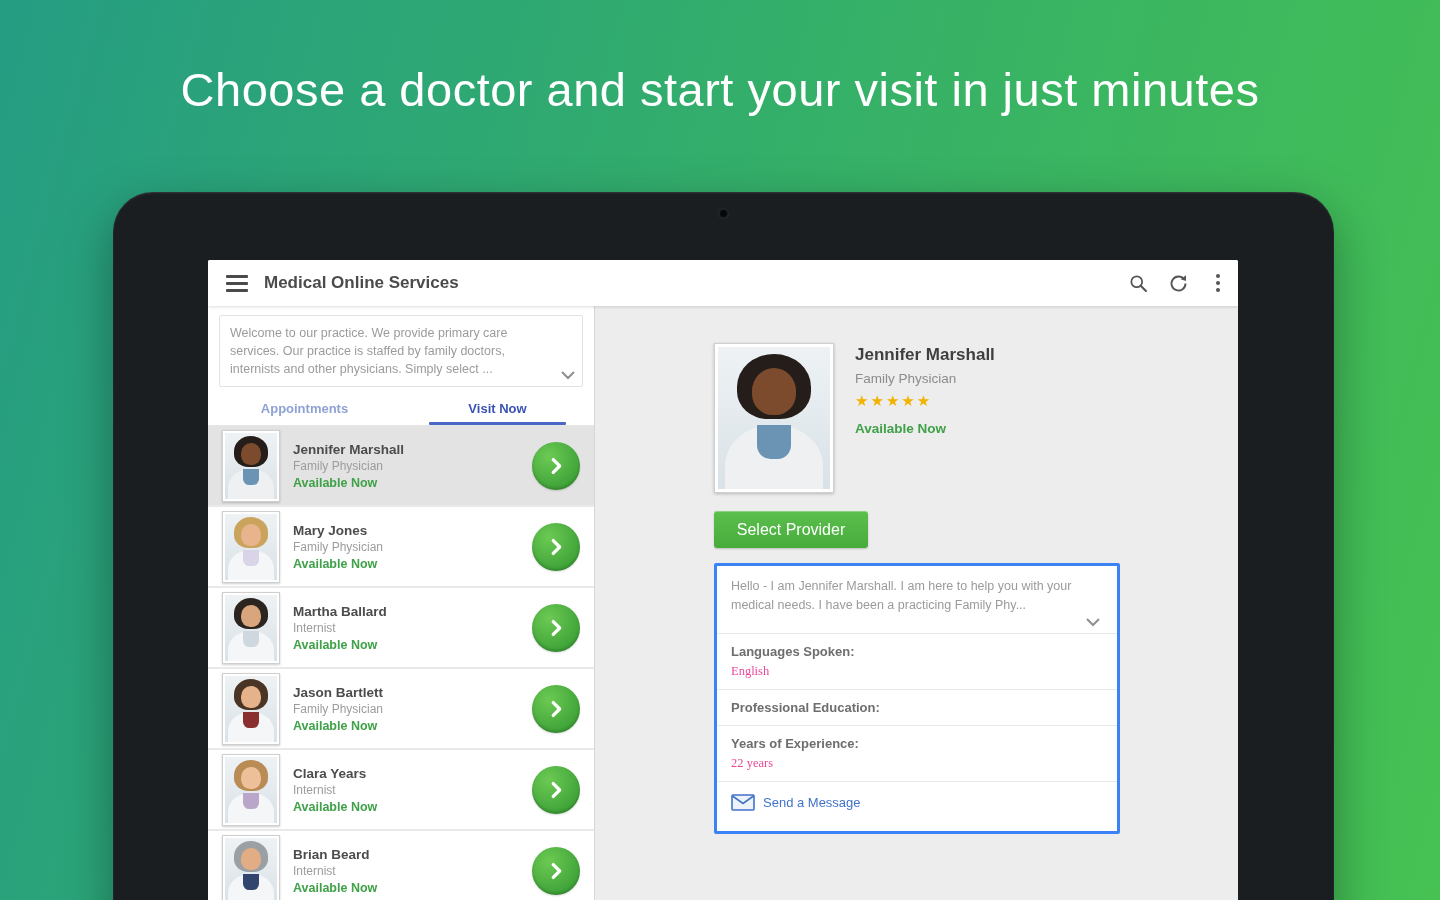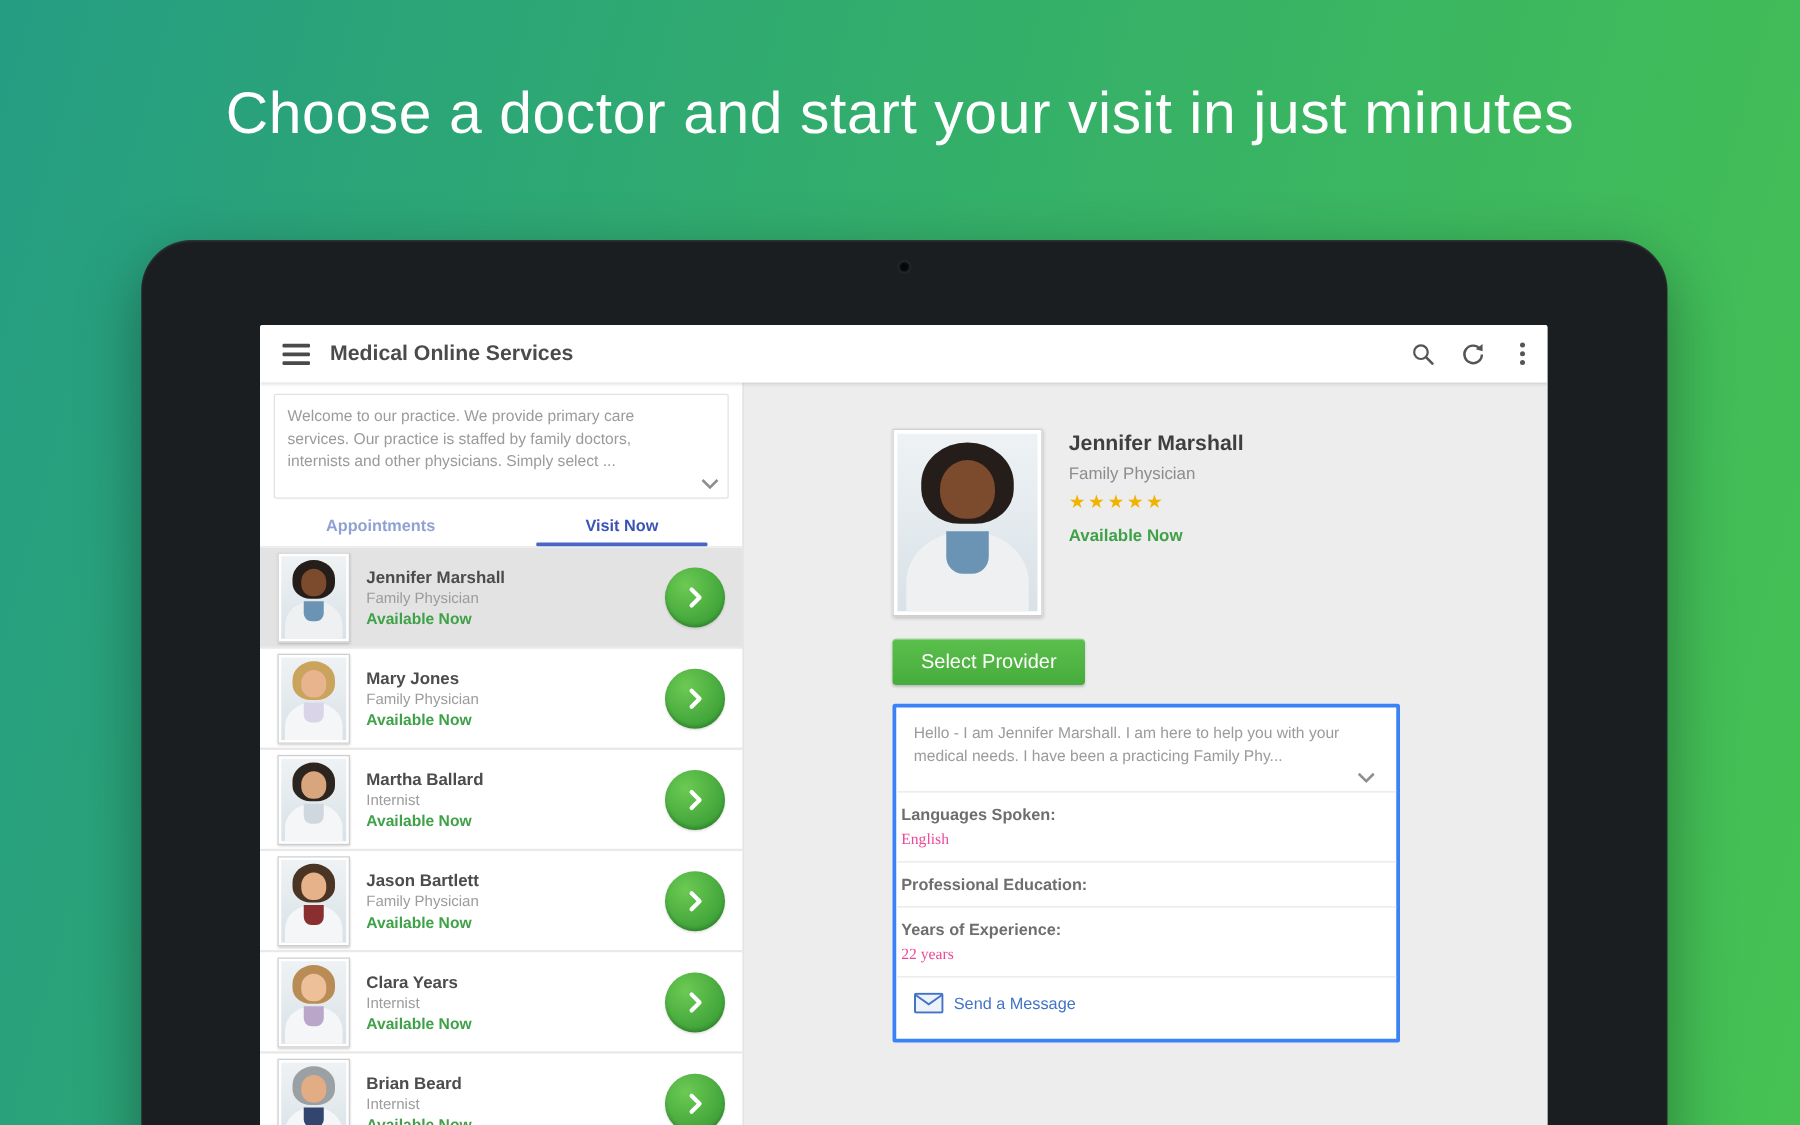--- a/index.html
+++ b/index.html
@@ -37,21 +37,21 @@
   .dots{display:flex;flex-direction:column;gap:3px;}
   .dots i{width:4px;height:4px;border-radius:50%;background:#555;}
 
   
   .main{flex:1;display:flex;min-height:0;}
   .left{width:386px;background:#ffffff;border-right:1px solid #d6d6d6;display:flex;flex-direction:column;}
   .right{flex:1;background:#ededed;position:relative;}
 
   
   .intro{margin:9px 11px 4px 11px;border:1px solid #e2e2e2;background:#fff;
-    padding:8px 26px 20px 10px;position:relative;border-radius:2px;}
+    padding:8px 26px 8px 10px;position:relative;border-radius:2px;}
   .intro p{margin:0;font-size:12.5px;line-height:1.45;color:#9b9b9b;}
   .intro .chev{position:absolute;right:6px;bottom:6px;}
 
   
   .tabs{display:flex;height:34px;align-items:stretch;border-bottom:1px solid #e6e6e6;}
   .tab{flex:1;display:flex;align-items:center;justify-content:center;
     font-size:13px;font-weight:bold;cursor:pointer;position:relative;}
   .tab.active{color:#3a53b4;}
   .tab.active::after{content:"";position:absolute;left:28px;right:28px;bottom:0;height:3px;background:#4a67c8;border-radius:1px;}
   .tab.inactive{color:#8fa2d4;}
@@ -97,21 +97,21 @@
 
   .select-btn{margin-top:18px;width:154px;height:37px;border:none;border-radius:3px;
     background:linear-gradient(#5bbf4d,#46ac3b);color:#fff;font-size:16px;font-weight:normal;
     font-family:"Liberation Sans", sans-serif;cursor:pointer;
     box-shadow:inset 0 1px 0 rgba(255,255,255,.3),0 1px 2px rgba(0,0,0,.2);}
 
   .info-card{margin-top:15px;background:#fff;border:3px solid #3b82f6;border-radius:2px;}
   .bio{padding:11px 14px 4px 14px;position:relative;}
   .bio p{margin:0;font-size:12.5px;line-height:1.5;color:#9b9b9b;}
   .bio .chev{display:block;margin:2px 0 2px auto;width:18px;}
-  .section{border-top:1px solid #e8e8e8;padding:10px 4px;}
+  .section{border-top:1px solid #e8e8e8;padding:10px 14px;}
   .f-label{font-size:13px;font-weight:bold;color:#6e6e6e;}
   .f-value{font-size:12.5px;color:#ec4899;margin-top:5px;font-family:Liberation Serif, serif;}
   .msg-row{border-top:1px solid #e8e8e8;padding:12px 14px 20px 14px;
     display:flex;align-items:center;gap:8px;cursor:pointer;}
   .msg-row span{font-size:13px;color:#4273c9;}
   svg{display:block;}
 </style>
 </head>
 <body>
 

